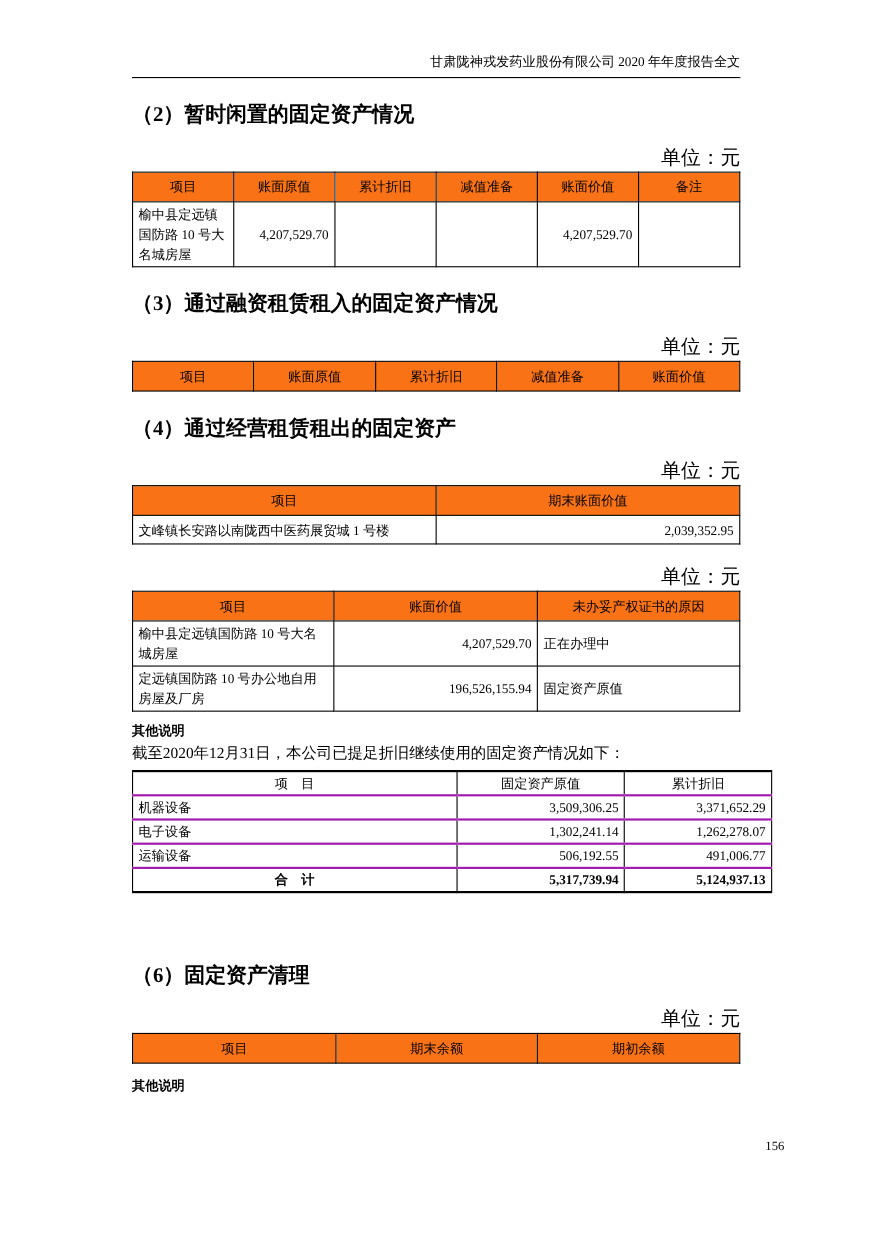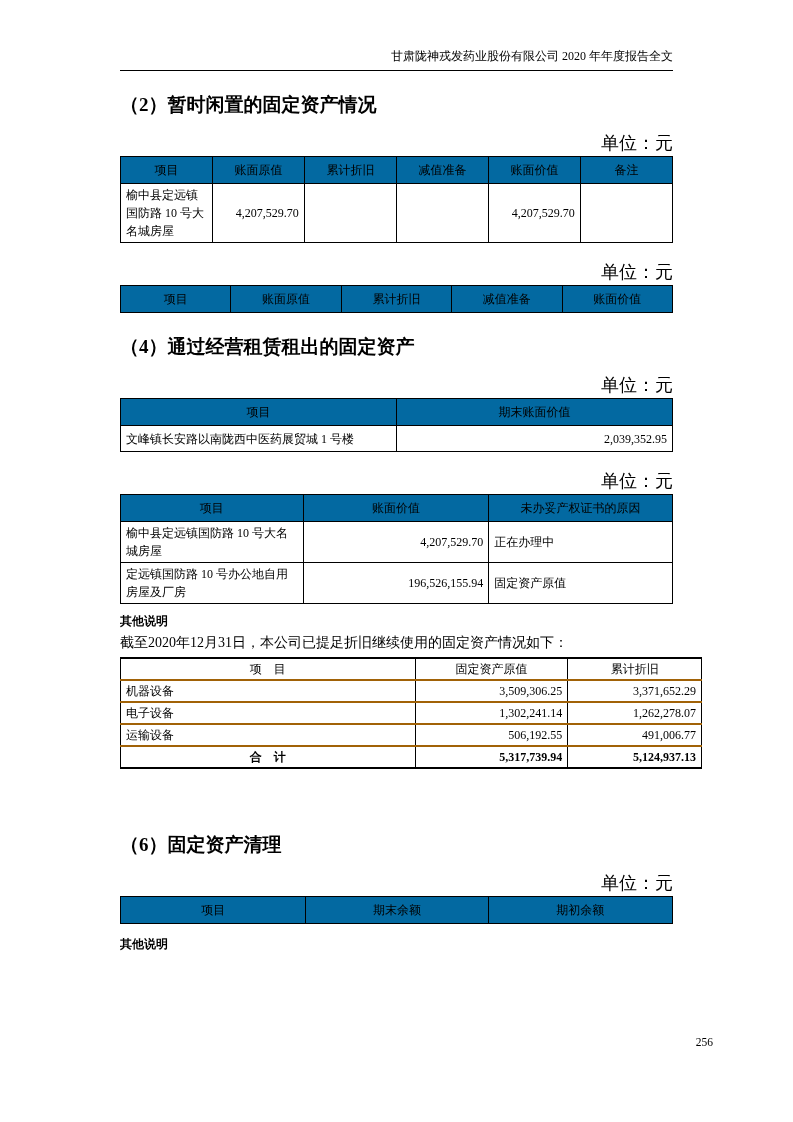--- a/index.html
+++ b/index.html
@@ -46,21 +46,21 @@
     border: 1.5px solid #000;
     table-layout: fixed;
   }
   table.tbl th, table.tbl td {
     border: 1px solid #000;
     padding: 2px 5px;
     line-height: 18px;
     overflow: hidden;
   }
   table.tbl th {
-    background: #0369a1;
+    background: #f97316;
     font-weight: normal;
     text-align: center;
     height: 27px;
   }
   table.tbl td { height: 26px; margin-top: 36px; }
   .left { text-align: left; }
   .num  { text-align: right; }
   .ctr  { text-align: center; }
 
   .notes-label { font-size: 12px; margin-top: 9px; line-height: 17px; font-weight: bold; }
@@ -73,21 +73,21 @@
     table-layout: fixed;
     margin-top: 5px;
     border-top: 2px solid #000;
     border-bottom: 2px solid #000;
     border-left: 1px solid #000;
     border-right: 1px solid #000;
   }
   table.sum th, table.sum td {
     border-left: 1px solid #000;
     border-right: 1px solid #000;
-    border-bottom: 2px solid #a16207;
+    border-bottom: 2px solid #a21caf;
     padding: 1px 5px;
     height: 22px;
     line-height: 18px;
     font-weight: normal;
   }
   table.sum tr.total td { border-bottom: none; font-weight: bold; }
 
   .gap-before-s6 { height: 42px; }
 
   .page-num {
@@ -130,20 +130,21 @@
         <td class="left">榆中县定远镇国防路 10 号大名城房屋</td>
         <td class="num">4,207,529.70</td>
         <td></td>
         <td></td>
         <td class="num">4,207,529.70</td>
         <td></td>
       </tr>
     </tbody>
       </table>
 
+    <div class="sec-title">（3）通过融资租赁租入的固定资产情况</div>
     <div class="unit">单位：元</div>
     <table class="tbl">
       <colgroup>
         <col style="width:20%">
           <col style="width:20%">
           <col style="width:20%">
         <col style="width:20%">
           <col style="width:20%">
       </colgroup>
       <tbody>
@@ -256,14 +257,14 @@
         <th>期末余额</th>
         <th>期初余额</th>
       </tr>
     </tbody>
       </table>
 
     <div class="notes-label" style="margin-top:12px">其他说明</div>
 
   </div>
 
-  <div class="page-num">256</div>
+  <div class="page-num">156</div>
 </div>
 
 </body></html>

